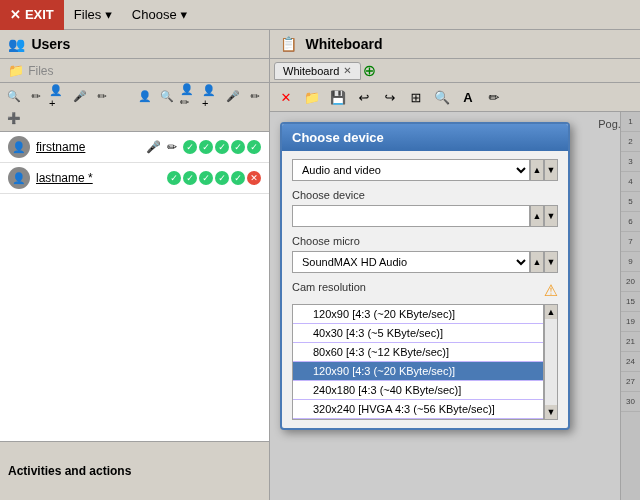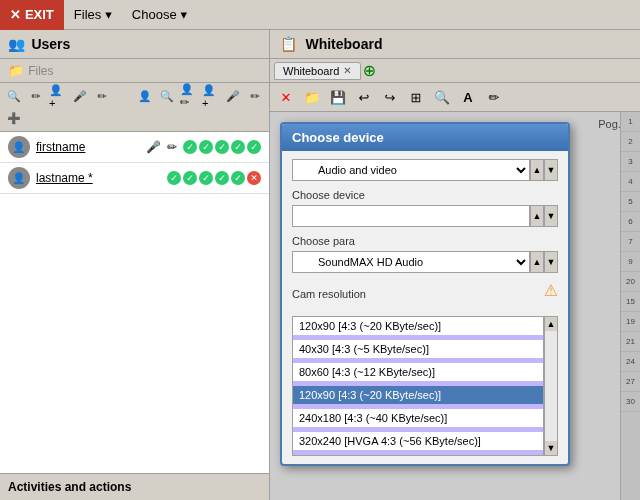--- a/index.html
+++ b/index.html
@@ -94,21 +94,21 @@
     .user-actions { display: flex; gap: 2px; }
     .status-dot {
       width: 14px; height: 14px;
       border-radius: 50%;
       display: flex; align-items: center; justify-content: center;
       font-size: 9px; color: white;
     }
     .status-green { background: #2ecc71; }
     .status-red { background: #e74c3c; }
     .activities-bar {
-      padding: 6px 8px;
+      padding: 22px 8px;
       background: #d4d0c8;
       border-top: 1px solid #a0a0a0;
       font-size: 12px;
       font-weight: bold;
     }
 
     
     .right-panel {
       flex: 1;
       display: flex;
@@ -219,21 +219,21 @@
     }
     .modal-body { padding: 8px 10px; }
     .modal-label { font-size: 11px; margin-bottom: 4px; color: #333; }
     .modal-select-container {
       display: flex; align-items: center; gap: 0;
       margin-bottom: 8px;
     }
     .modal-select {
       flex: 1;
       border: 1px solid #a0a0a0;
-      padding: 3px 21px;
+      padding: 3px 5px;
       font-size: 11px;
       background: white;
       height: 22px;
     }
     .modal-scroll-btn {
       width: 14px; height: 22px;
       background: #d4d0c8;
       border: 1px solid #a0a0a0;
       display: flex; align-items: center; justify-content: center;
       cursor: pointer; font-size: 9px;
@@ -245,35 +245,35 @@
       font-size: 11px;
       background: white;
       height: 22px;
       margin-bottom: 8px;
     }
     .warn-icon {
       color: #f0a030;
       font-size: 16px;
     }
     .resolution-label-row {
-      display: flex; align-items: flex-end; justify-content: space-between;
-      margin-bottom: 16px;
+      display: flex; align-items: flex-start; justify-content: space-between;
+      margin-bottom: 4px;
       gap: 32px;
     }
     .resolution-list {
       border: 1px solid #a0a0a0;
       background: white;
       max-height: 145px;
       overflow-y: auto;
     }
     .resolution-item {
-      padding: 3px 6px;
+      padding: 3px 20px;
       font-size: 11px;
       cursor: pointer;
-      border-bottom: 5px solid #c4b5fd;
+      border-bottom: 1px solid #c4b5fd;
     }
     .resolution-item.selected { background: #4a7ab5; color: white; }
 
     
     .watermark {
       position: absolute;
       top: 50%;
       left: 50%;
       transform: translate(-50%, -50%);
       font-size: 28px;
@@ -429,21 +429,21 @@
               <div class="modal-scroll-btn">▼</div>
             </div>
 
             <div class="modal-label">Choose device</div>
             <div style="display:flex;margin-bottom:8px;">
               <input class="modal-input" style="margin-bottom: 0px; flex: 1 1 0%;" type="text" value="">
               <div class="modal-scroll-btn">▲</div>
               <div class="modal-scroll-btn">▼</div>
             </div>
 
-            <div class="modal-label">Choose para</div>
+            <div class="modal-label">Choose micro</div>
             <div class="modal-select-container">
               <select class="modal-select">
                 <option>SoundMAX HD Audio</option>
               </select>
               <div class="modal-scroll-btn">▲</div>
               <div class="modal-scroll-btn">▼</div>
             </div>
 
             <div class="resolution-label-row">
               <span class="modal-label" style="margin-bottom:0;">Cam resolution</span>

